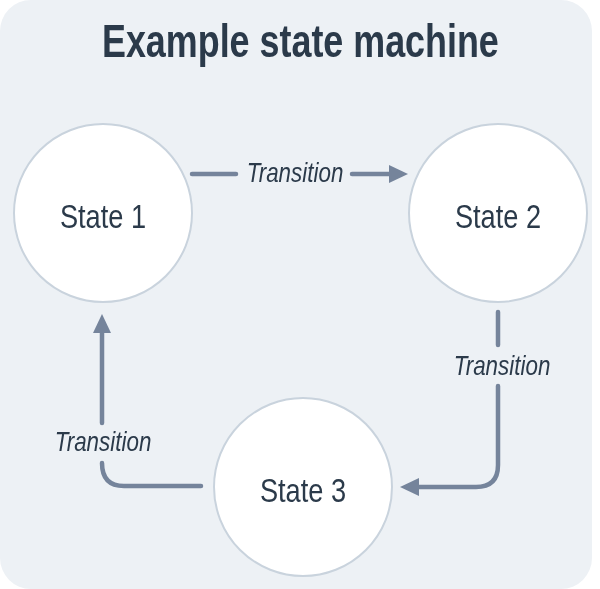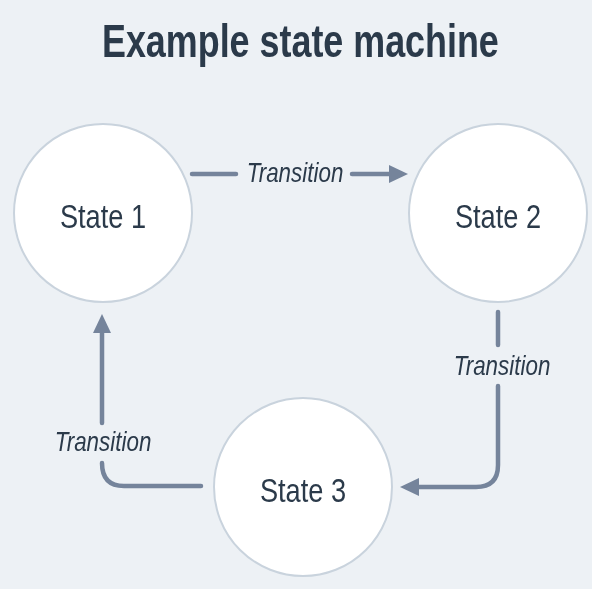--- a/index.html
+++ b/index.html
@@ -7,20 +7,21 @@
     padding: 0;
   }
   #canvas {
     position: relative;
     width: 592px;
     height: 589px;
     background: #edf1f5;
     overflow: hidden;
     font-family: "Liberation Sans", sans-serif;
     color: #2b3a4a;
+    border-radius: 31px;
   }
   #diagram-svg {
     position: absolute;
     left: 0;
     top: 0;
   }
   .page-title {
     position: absolute;
     top: 14px;
     left: 0;

